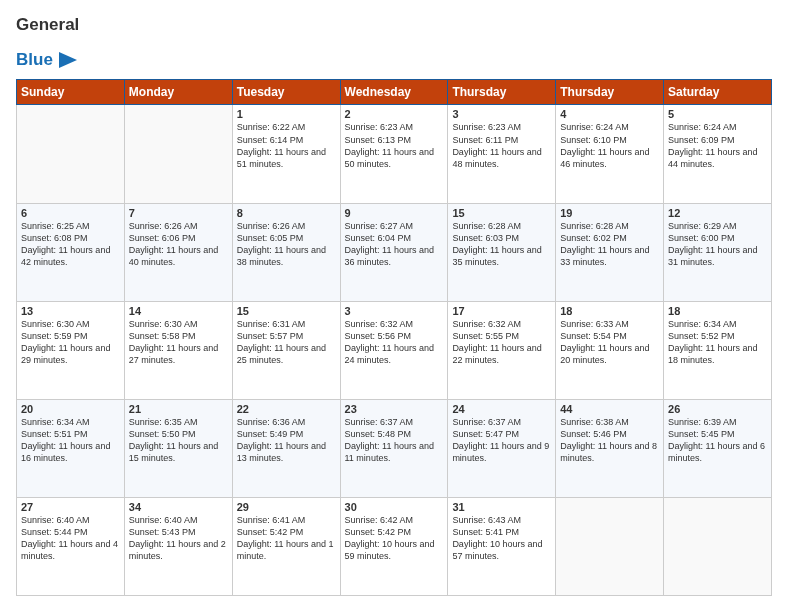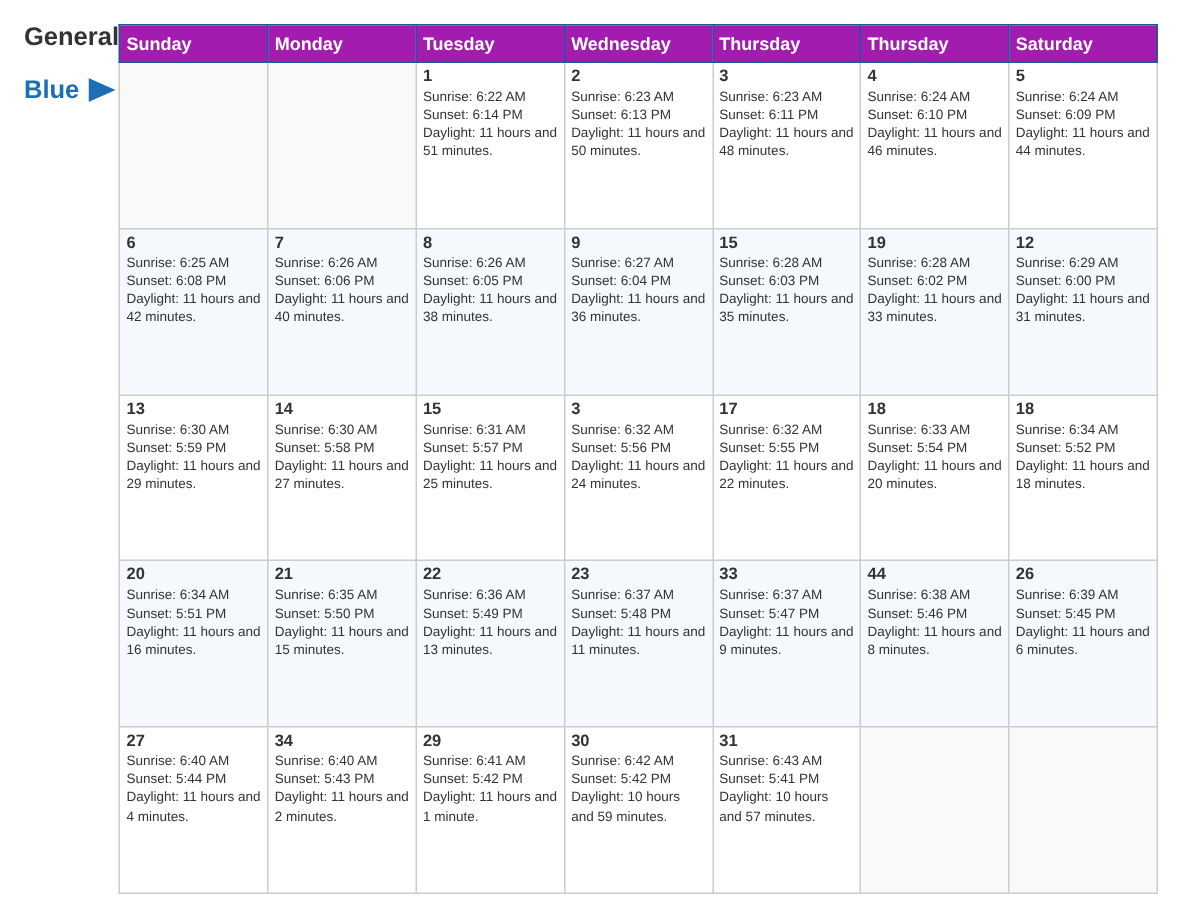--- a/index.html
+++ b/index.html
@@ -8,20 +8,21 @@
       background: #fff;
       width: 792px;
       height: 612px;
       overflow: hidden;
     }
     .page {
       width: 788px;
       height: 612px;
       padding: 16px;
       display: flex;
+      flex-direction: column;
     }
     .header {
       display: flex;
       justify-content: space-between;
       align-items: flex-start;
       margin-bottom: 10px;
     }
     .logo {
       display: flex;
       align-items: center;
@@ -41,21 +42,21 @@
       color: #555;
     }
     .calendar {
       flex: 1;
       border: 1px solid #ccc;
       border-collapse: collapse;
       width: 100%;
       table-layout: fixed;
     }
     .calendar th {
-      background: #a21caf;
+      background: #c2410c;
       color: #fff;
       font-size: 12px;
       font-weight: bold;
       padding: 5px 4px;
       text-align: left;
       border: 1px solid #1a5a9a;
     }
     .calendar td {
       vertical-align: top;
       border: 1px solid #ccc;
@@ -213,21 +214,21 @@
           </td>
           <td>
             <span class="day-number">22</span>
             <div class="cell-text">Sunrise: 6:36 AM<br>Sunset: 5:49 PM<br>Daylight: 11 hours and 13 minutes.</div>
           </td>
           <td>
             <span class="day-number">23</span>
             <div class="cell-text">Sunrise: 6:37 AM<br>Sunset: 5:48 PM<br>Daylight: 11 hours and 11 minutes.</div>
           </td>
           <td>
-            <span class="day-number">33</span>
+            <span class="day-number">24</span>
             <div class="cell-text">Sunrise: 6:37 AM<br>Sunset: 5:47 PM<br>Daylight: 11 hours and 9 minutes.</div>
           </td>
           <td>
             <span class="day-number">44</span>
             <div class="cell-text">Sunrise: 6:38 AM<br>Sunset: 5:46 PM<br>Daylight: 11 hours and 8 minutes.</div>
           </td>
           <td>
             <span class="day-number">26</span>
             <div class="cell-text">Sunrise: 6:39 AM<br>Sunset: 5:45 PM<br>Daylight: 11 hours and 6 minutes.</div>
           </td>

